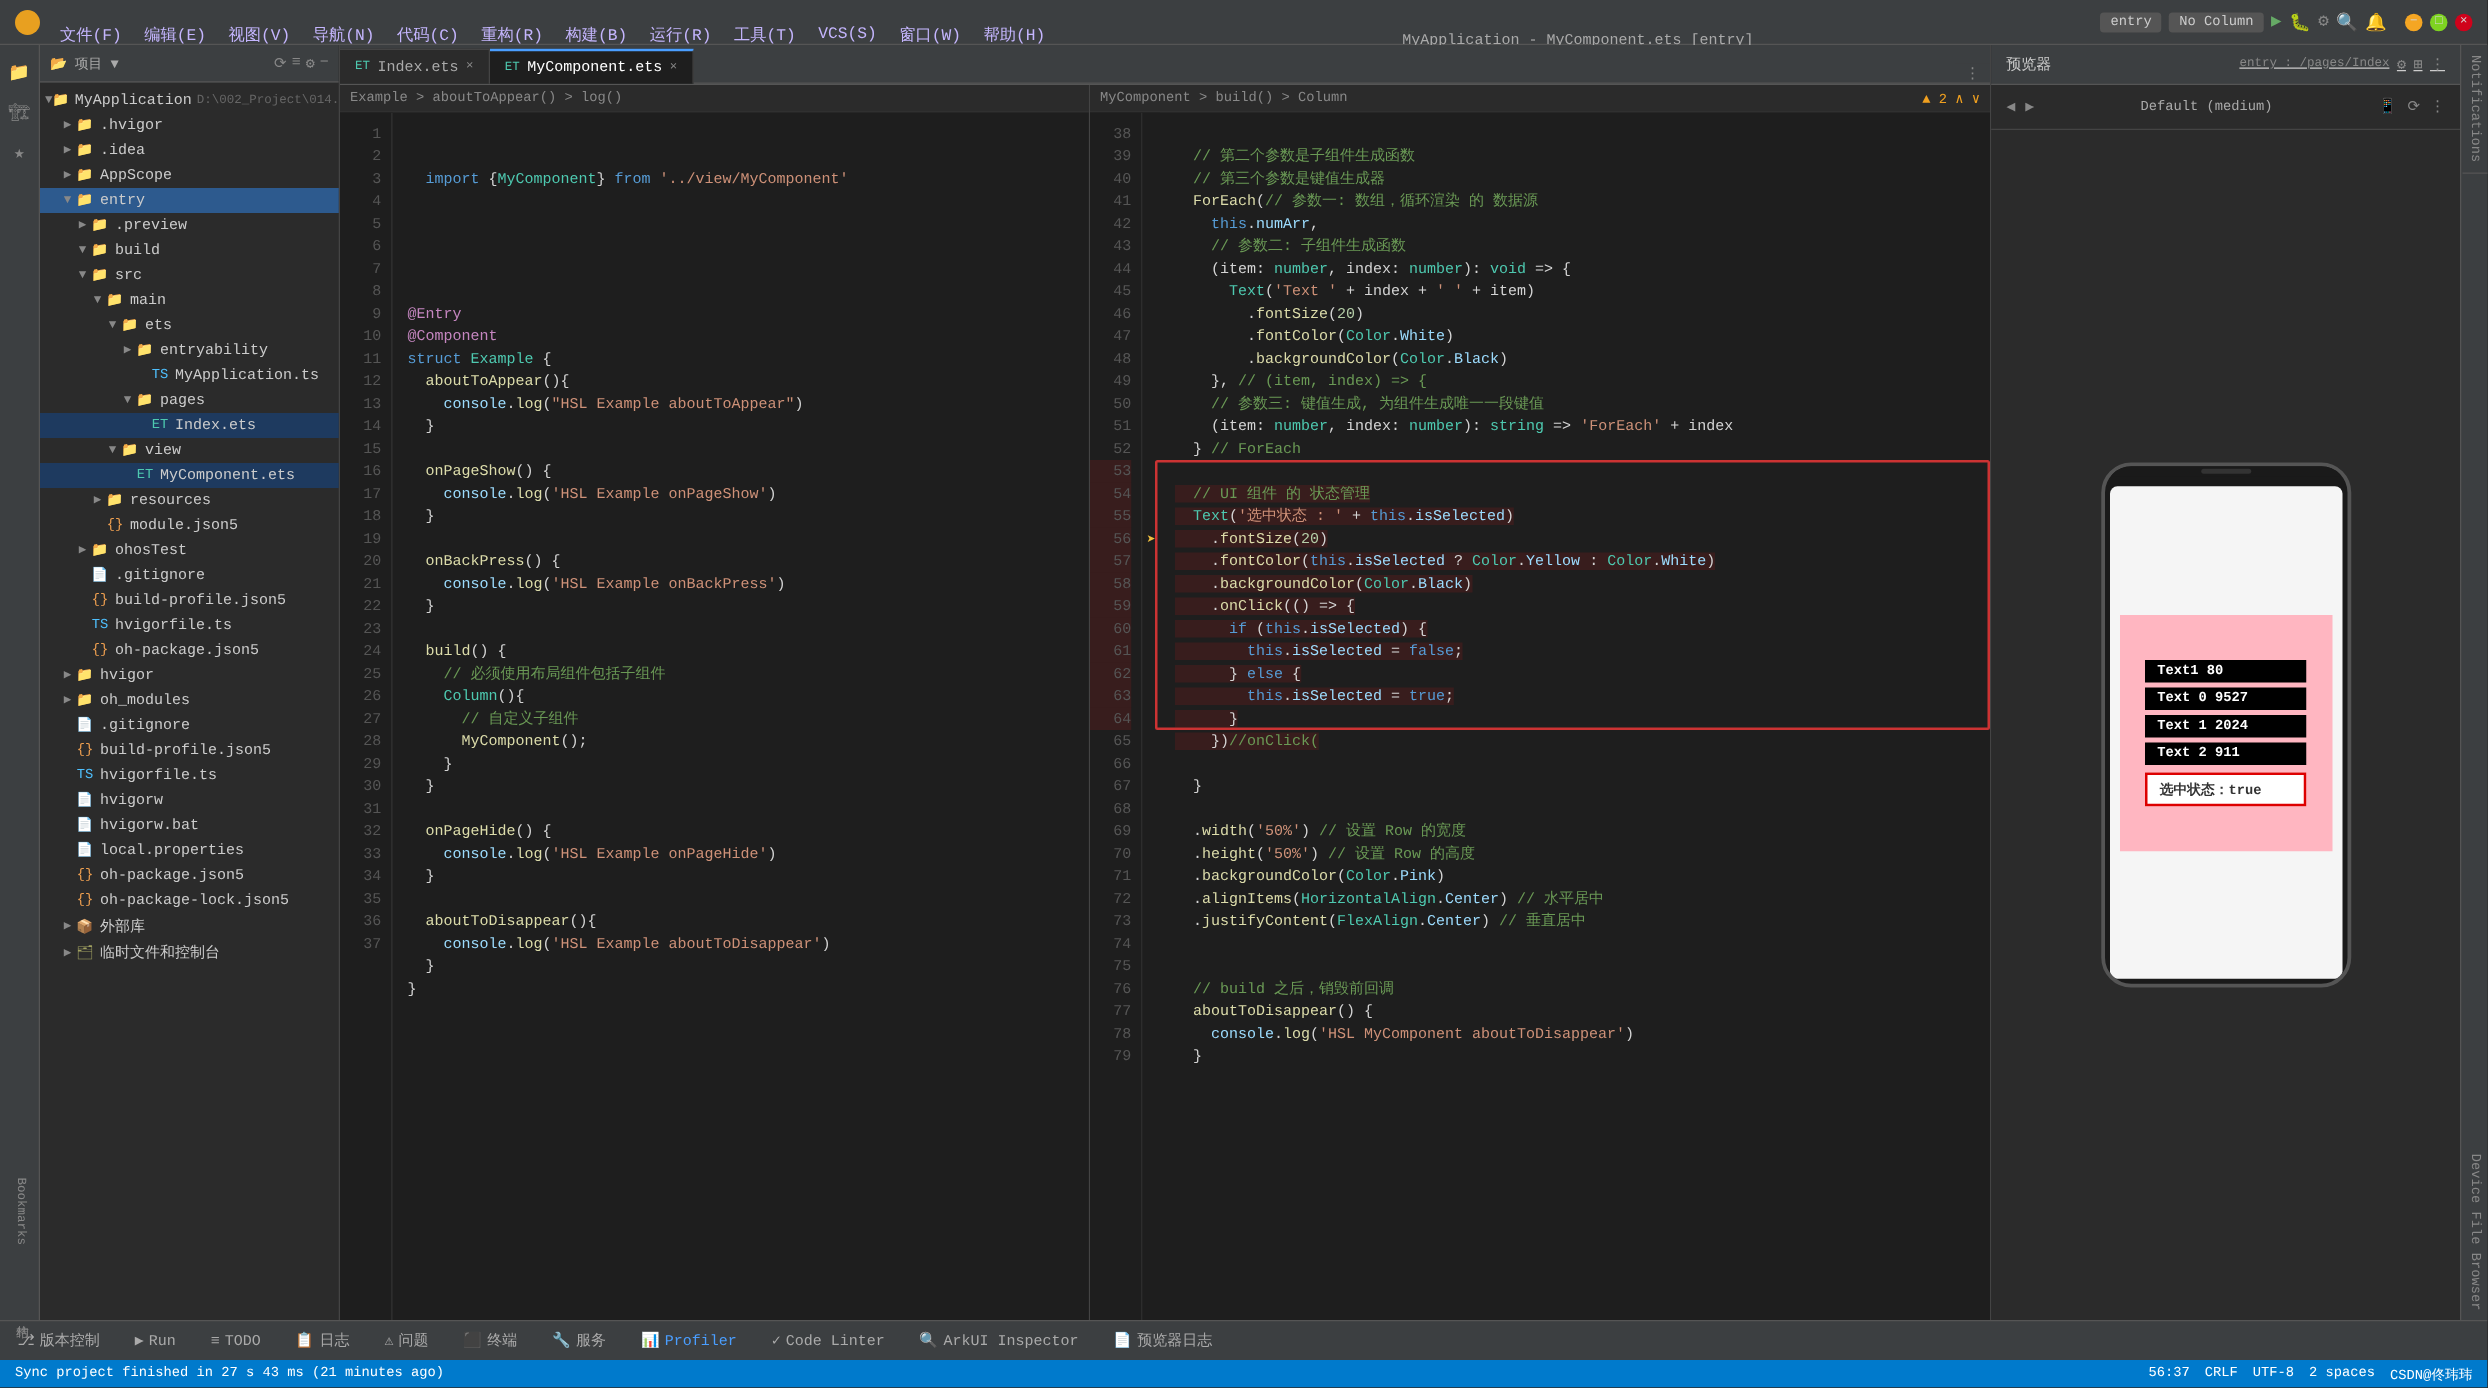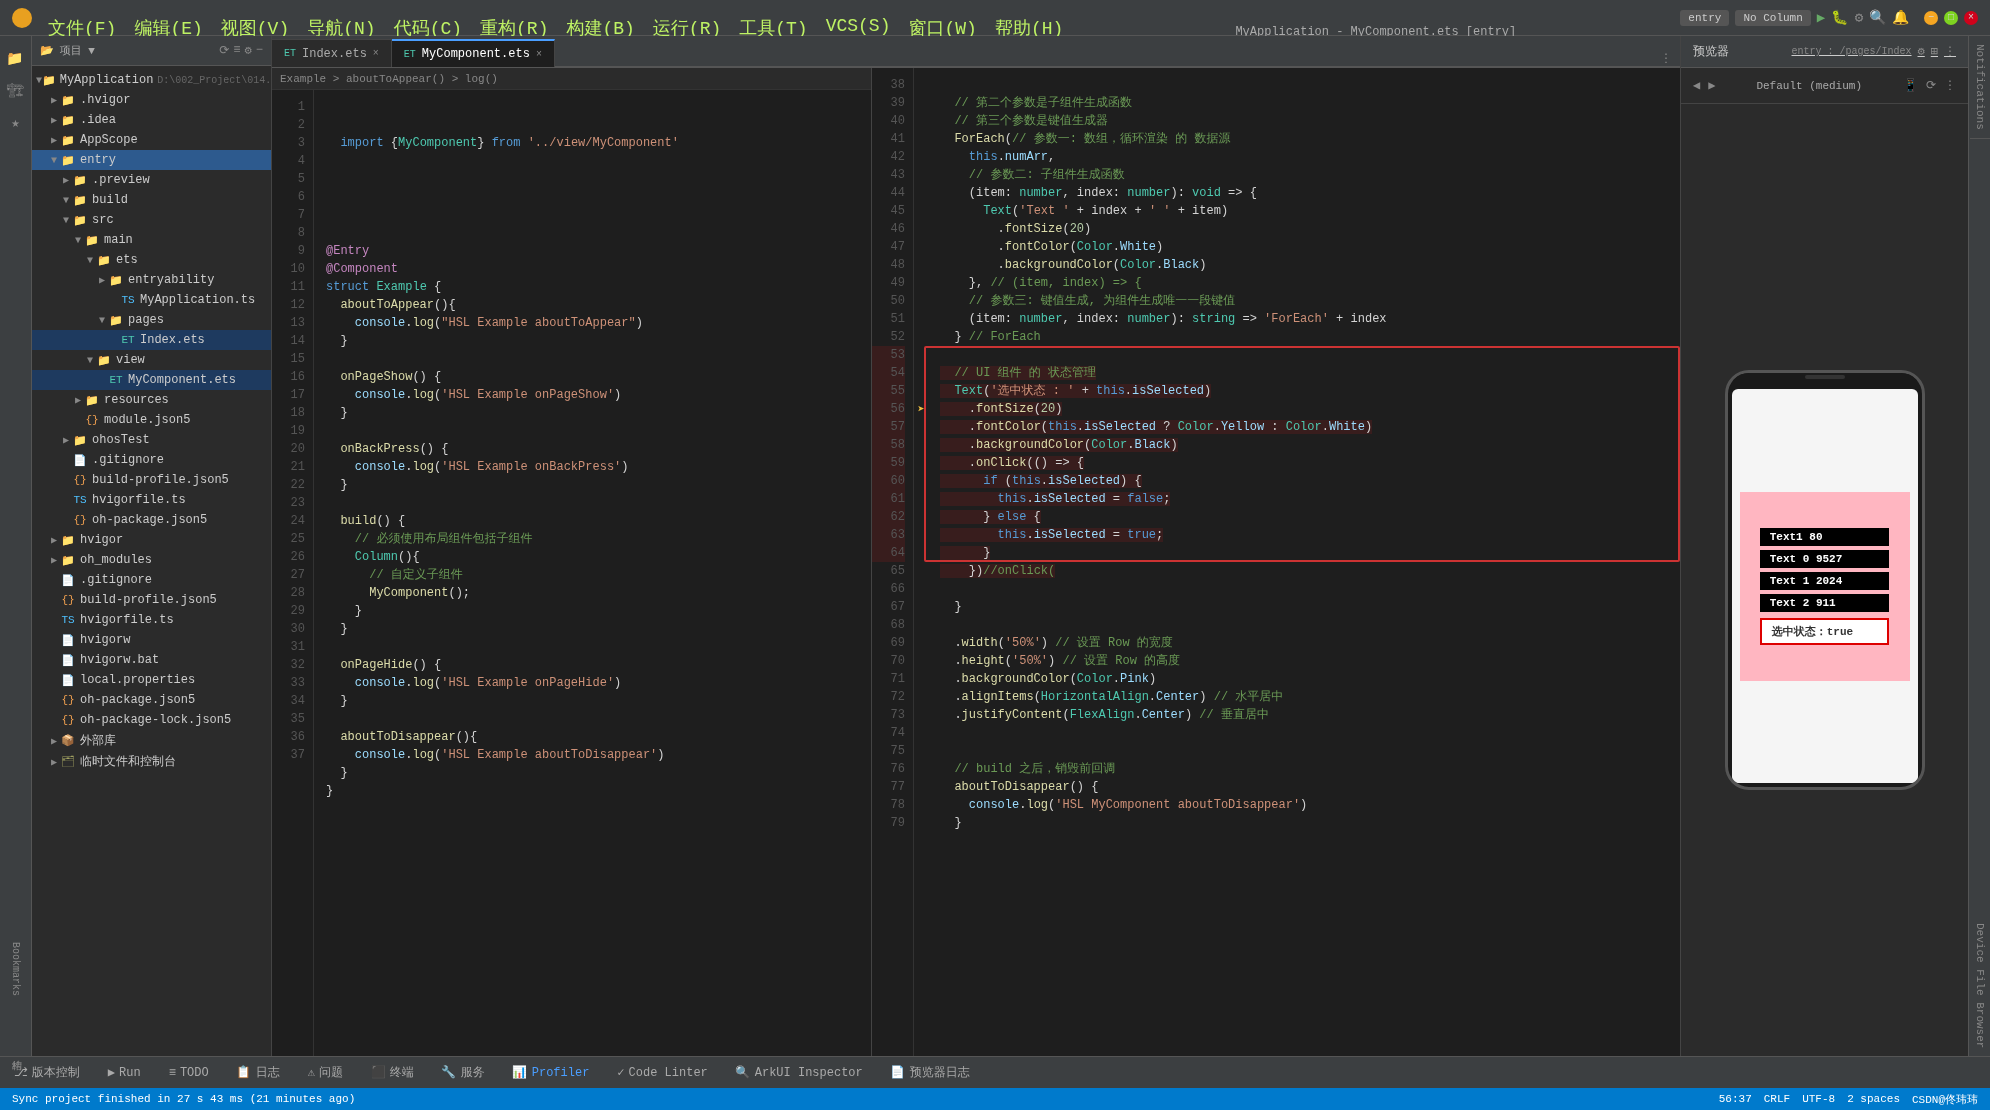--- a/index.html
+++ b/index.html
@@ -32,22 +32,22 @@
       width: 20px; height: 20px;
       background: #e8a020;
       border-radius: 50%;
     }
     .title-bar-menu {
       display: flex;
       gap: 2px;
     }
     .menu-item {
       padding: 2px 8px;
-      color: #bef264;
-      font-size: 18px;
+      color: #c4b5fd;
+      font-size: 13px;
       cursor: pointer;
       margin-top: 20px;
     }
     .title-bar-center {
       color: #aaa;
       font-size: 12px;
       margin-top: 29px;
     }
     .title-bar-right {
       display: flex;
@@ -237,21 +237,21 @@
     .kw2 { color: #c586c0; }
     .fn { color: #dcdcaa; }
     .str { color: #ce9178; }
     .comment { color: #6a9955; }
     .num { color: #b5cea8; }
     .type { color: #4ec9b0; }
     .prop { color: #9cdcfe; }
 
     
     .preview-panel {
-      width: 288px;
+      width: 376px;
       background: #2b2b2b;
       border-left: 1px solid #444;
       display: flex;
       flex-direction: column;
     }
     .preview-header {
       height: 32px;
       background: #3c3f41;
       display: flex;
       align-items: center;
@@ -743,20 +743,24 @@
 <span></span>
 <span>  <span class="fn">aboutToDisappear</span>(){</span>
 <span>    <span class="prop">console</span>.<span class="fn">log</span>(<span class="str">'HSL Example aboutToDisappear'</span>)</span>
 <span>  }</span>
 <span>}</span>
           </div>
         </div>
       </div>
 
       <div style="flex:1;display:flex;flex-direction:column;">
+        <div class="breadcrumb-bar">
+          <span>MyComponent &gt; build() &gt; Column</span>
+          <span style="margin-left:auto;color:#f0a020;font-size:11px;">▲ 2 ∧ ∨</span>
+        </div>
         <div style="display:flex;flex:1;overflow:hidden;background:#1e1e1e;position:relative;">
           <div class="line-numbers">
             <div>38</div>
               <div>39</div>
               <div>40</div>
               <div>41</div>
               <div>42</div>
             <div>43</div>
               <div>44</div>
               <div>45</div>

